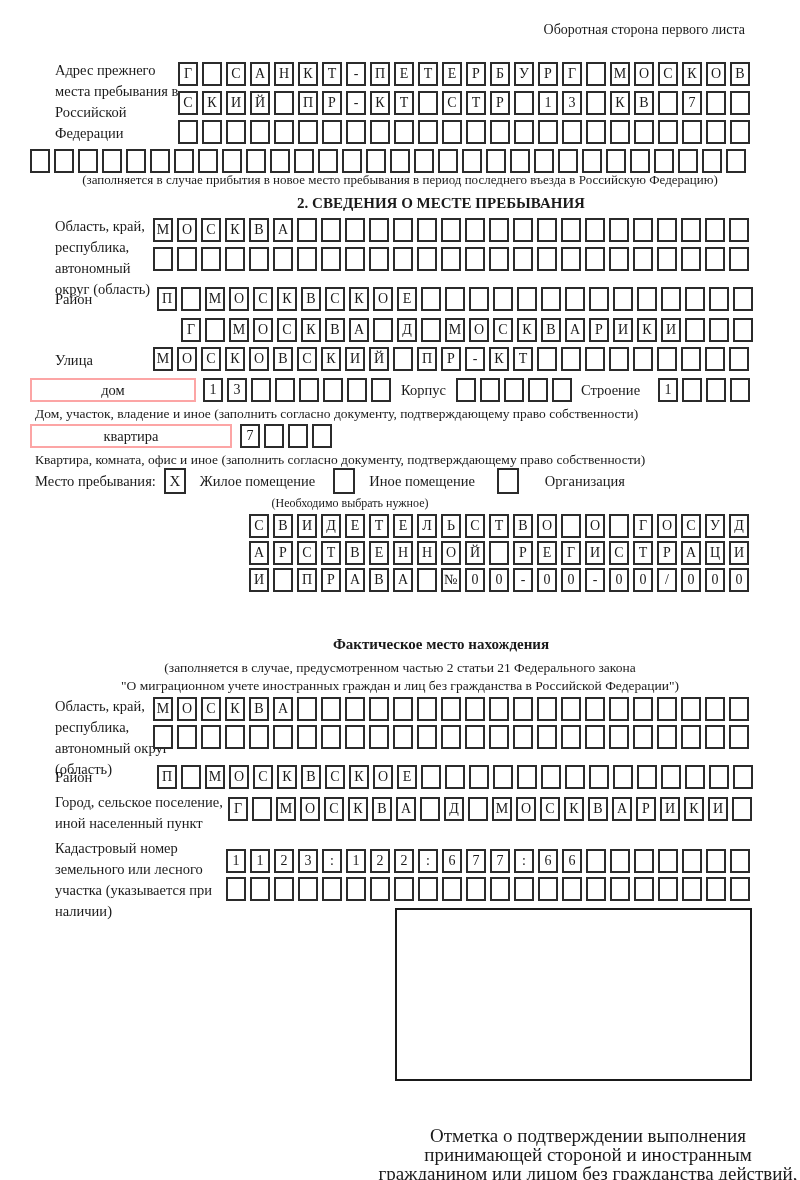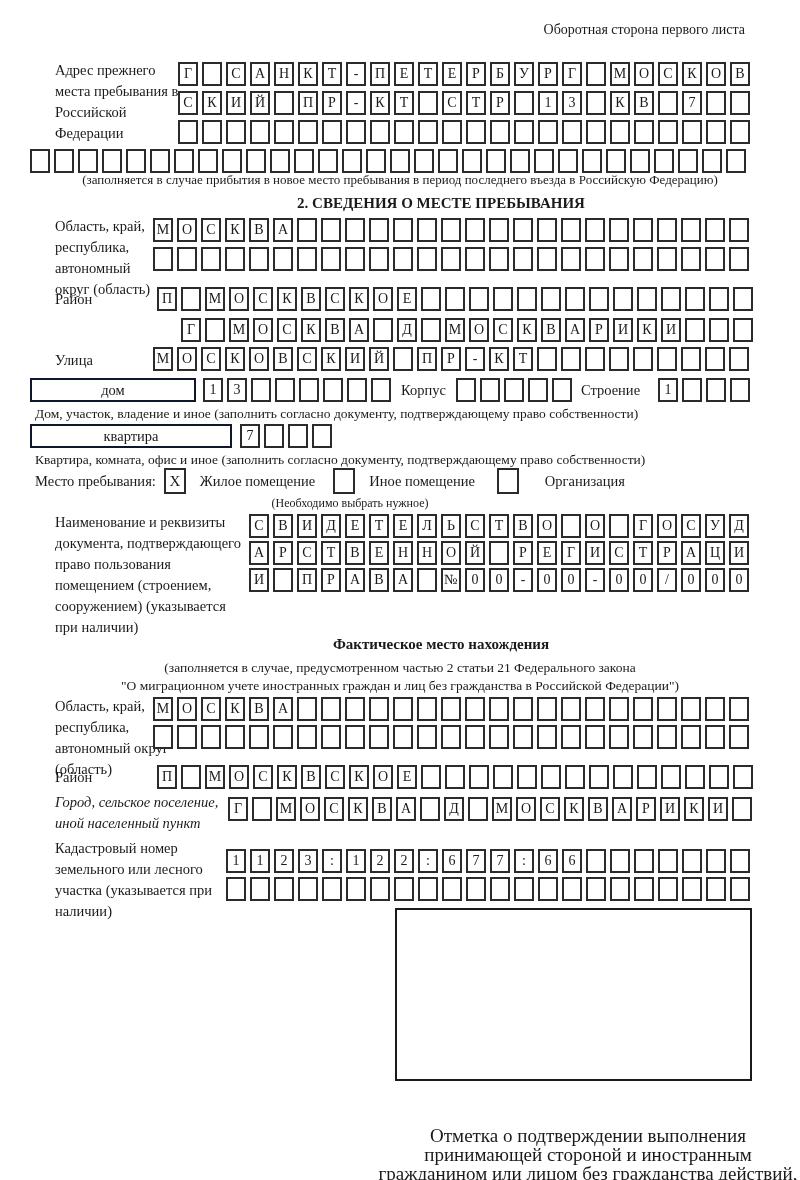--- a/index.html
+++ b/index.html
@@ -6,21 +6,21 @@
   #page{position:relative;width:800px;height:1180px;background:#fff;
         font-family:"Liberation Serif","DejaVu Serif",serif;color:#1a1a1a;overflow:hidden;}
   .corner{position:absolute;top:22px;right:55px;font-size:14px;}
   .lbl{position:absolute;font-size:14.5px;line-height:21px;}
   .h{position:absolute;left:0;width:100%;text-align:center;font-weight:bold;font-size:15px;padding-left:41px;}
   .cap{position:absolute;font-size:13px;}
   .capc{left:0;width:100%;text-align:center;}
   .boxrow{position:absolute;display:flex;gap:4px;height:24px;}
   .cell{box-sizing:border-box;flex:0 0 20px;width:20px;height:24px;border:2px solid #2b2b2b;
         text-align:center;font-size:14px;line-height:20px;background:#fff;}
-  .lblbox{position:absolute;box-sizing:border-box;height:24px;border:2px solid #0f172a;
+  .lblbox{position:absolute;box-sizing:border-box;height:24px;border:2px solid #fca5a5;
         text-align:center;font-size:14.5px;line-height:20px;background:#fff;}
   .inl{position:absolute;font-size:14.5px;line-height:24px;white-space:nowrap;}
   .rowwrap{position:absolute;height:26px;}
   #staytype{position:absolute;left:35px;top:468px;display:flex;align-items:center;font-size:14.5px;white-space:nowrap;}
   .cbox{box-sizing:border-box;display:inline-block;width:22px;height:26px;border:2px solid #2b2b2b;
         text-align:center;font-size:15px;line-height:22px;background:#fff;}
   #stamp-box{position:absolute;left:395px;top:908px;width:357px;height:173px;border:2px solid #1a1a1a;box-sizing:border-box;background:#fff;}
   #stamp-cap{position:absolute;left:378px;top:1090px;width:420px;text-align:center;font-size:19px;line-height:19px;margin-top:36px;}
 </style>
 </head>
@@ -331,21 +331,20 @@
     <span>Место пребывания:</span>
     <span class="cbox" style="margin-left:8px;">X</span>
     <span style="margin-left:14px;">Жилое помещение</span>
     <span class="cbox" style="margin-left:18px;"></span>
     <span style="margin-left:14px;">Иное помещение</span>
     <span class="cbox" style="margin-left:22px;"></span>
     <span style="margin-left:26px;">Организация</span>
   </div>
   <div class="cap" style="left:150px;top:496px;width:400px;text-align:center;font-size:12px;">(Необходимо выбрать нужное)</div>
 
-  <div class="lbl" style="left:55px;top:512px;width:195px;">Наименование и реквизиты документа, подтверждающего право пользования помещением (строением, сооружением) (указывается при наличии)</div>
   <div class="boxrow" style="left:249px;top:514px;">
       <span class="cell">С</span>
       <span class="cell">В</span>
       <span class="cell">И</span>
       <span class="cell">Д</span>
       <span class="cell">Е</span>
       <span class="cell">Т</span>
       <span class="cell">Е</span>
       <span class="cell">Л</span>
       <span class="cell">Ь</span>
@@ -491,21 +490,21 @@
       <span class="cell"></span>
       <span class="cell"></span>
       <span class="cell"></span>
       <span class="cell"></span>
       <span class="cell"></span>
       <span class="cell"></span>
       <span class="cell"></span>
       <span class="cell"></span>
     </div>
 
-  <div class="lbl" style="left:55px;top:792px;width:190px;font-style:italic;">Город, сельское поселение, иной населенный пункт</div>
+  <div class="lbl" style="left:55px;top:792px;width:190px;">Город, сельское поселение, иной населенный пункт</div>
   <div class="boxrow" style="left:228px;top:797px;">
       <span class="cell">Г</span>
       <span class="cell"></span>
       <span class="cell">М</span>
       <span class="cell">О</span>
       <span class="cell">С</span>
       <span class="cell">К</span>
       <span class="cell">В</span>
       <span class="cell">А</span>
       <span class="cell"></span>

